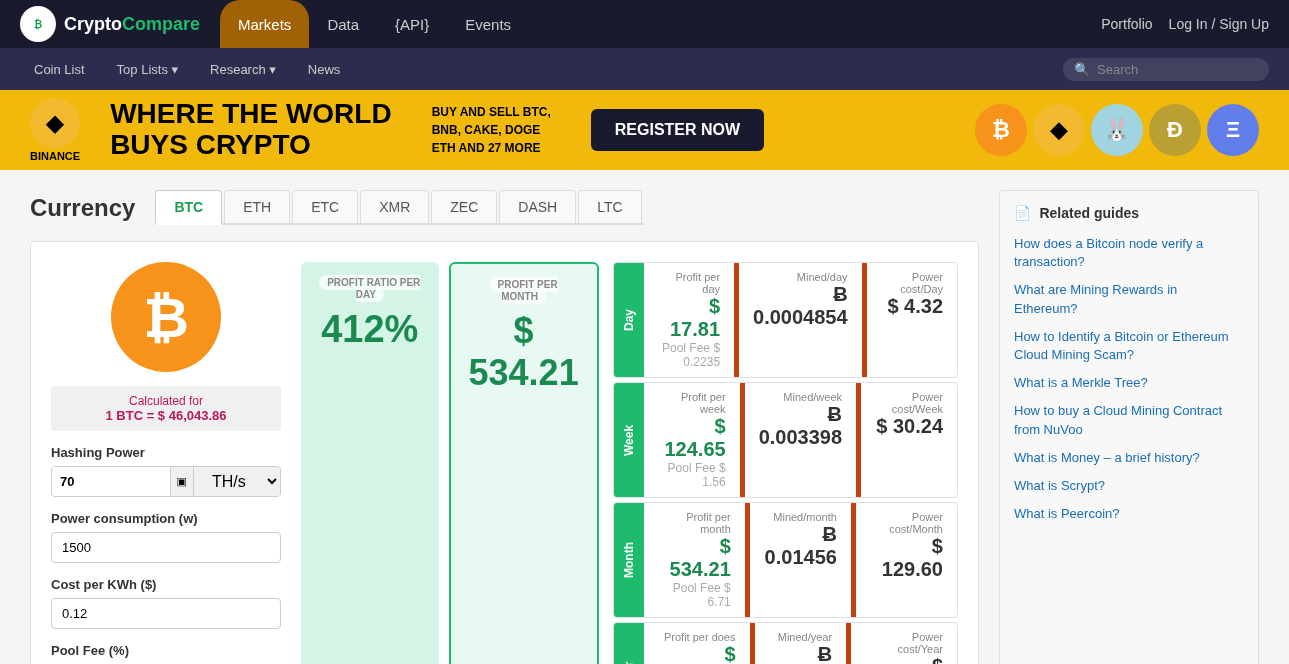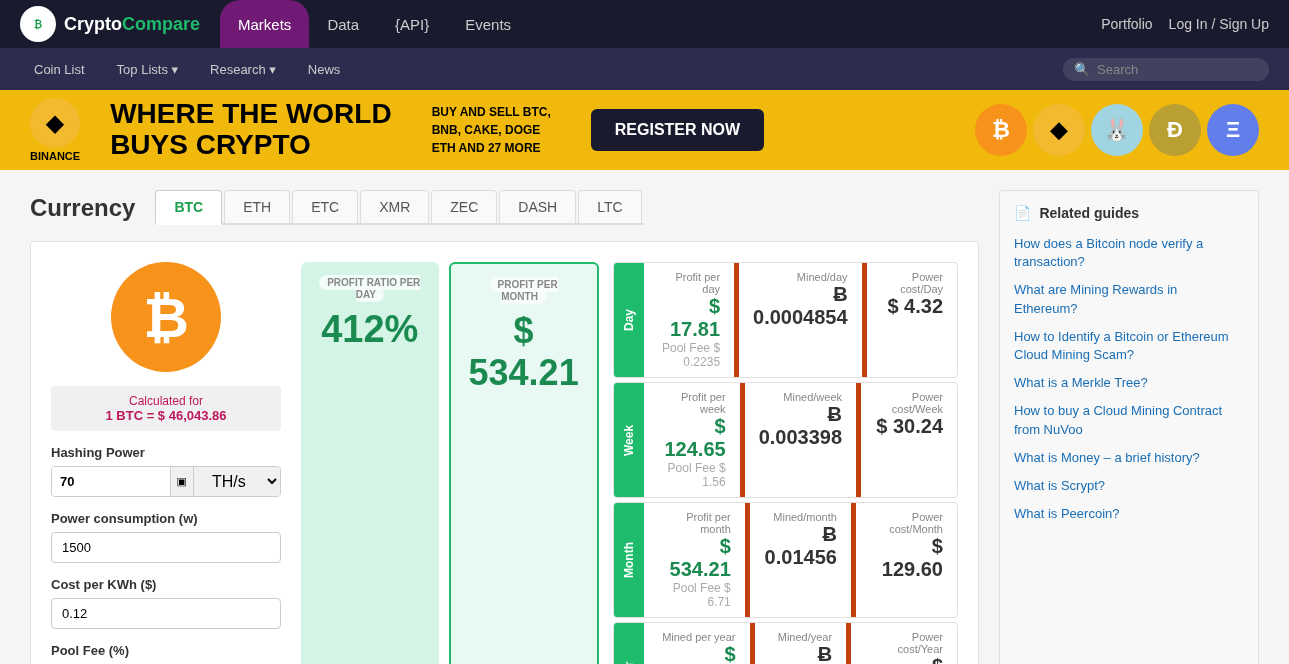--- a/index.html
+++ b/index.html
@@ -33,21 +33,21 @@
     .nav-tab {
       color: #ccc;
       padding: 0 18px;
       height: 48px;
       display: flex; align-items: center;
       cursor: pointer;
       font-size: 15px;
       text-decoration: none;
     }
     .nav-tab.active {
-      background: #701a75;
+      background: #a16207;
       color: #fff;
       border-radius: 20px 20px 0 0;
     }
     .nav-right { display: flex; align-items: center; gap: 16px; margin-left: auto; }
     .nav-link { color: #ccc; text-decoration: none; font-size: 14px; cursor: pointer; }
 
     
     .sec-nav {
       background: #2c2c4e;
       display: flex;
@@ -552,21 +552,21 @@
       <div class="row-cell">
         <div class="cell-top">Power cost/Month</div>
         <div class="cell-main-dark">$ 129.60</div>
       </div>
     </div>
   </div>
             <div class="data-row">
     <div class="row-label">Year</div>
     <div class="row-cells">
       <div class="row-cell">
-        <div class="cell-top">Mined per year</div>
+        <div class="cell-top">Profit per does</div>
         <div class="cell-main">$ 6,499.51</div>
         <div class="cell-sub">Pool Fee $ 81.58</div>
       </div>
       <div class="row-cell">
         <div class="cell-top">Mined/year</div>
         <div class="cell-main-dark">Ƀ 0.1772</div>
       </div>
       <div class="row-cell">
         <div class="cell-top">Power cost/Year</div>
         <div class="cell-main-dark">$ 1,576.80</div>

